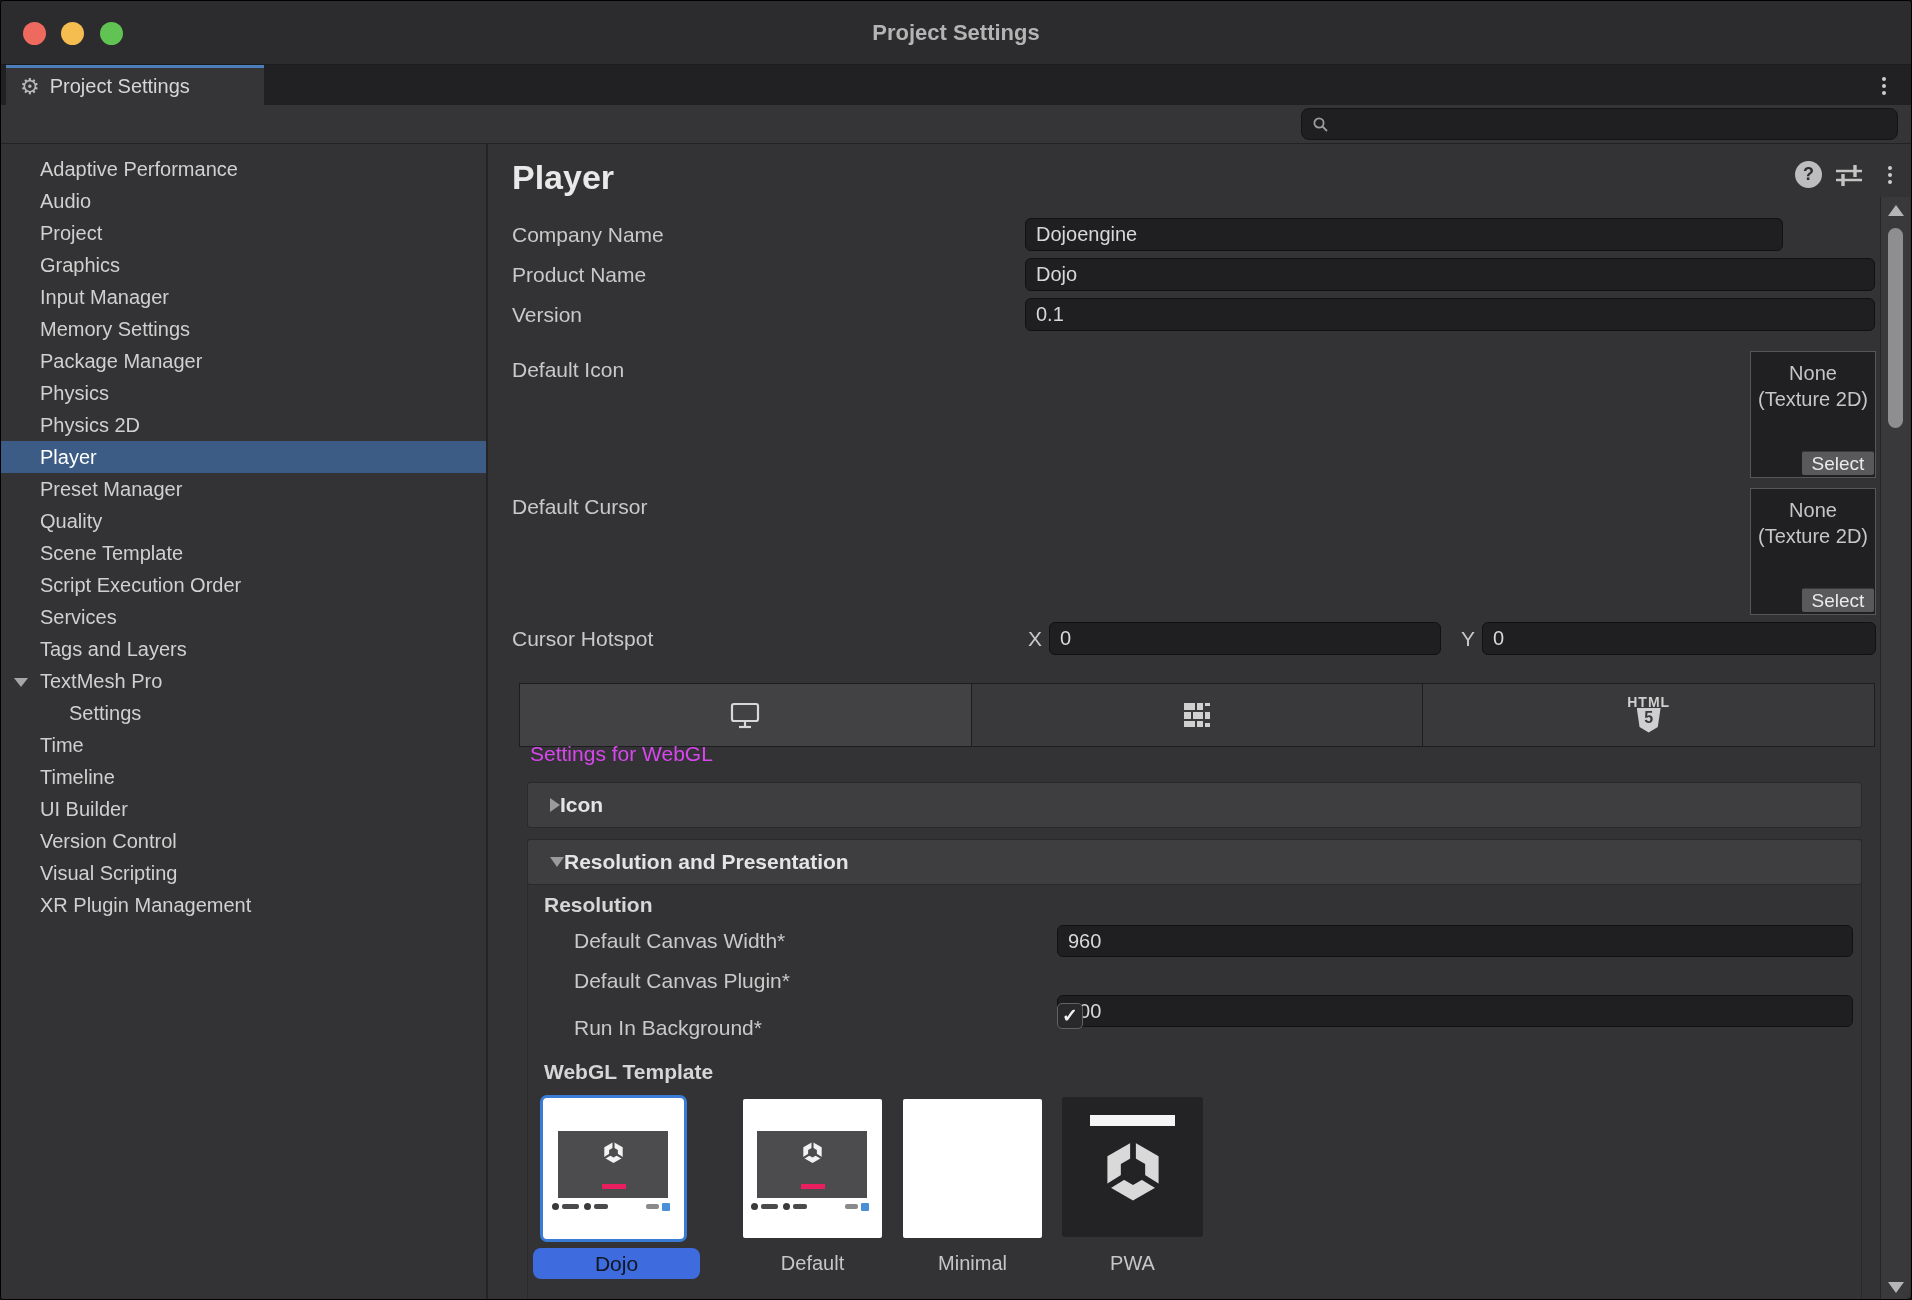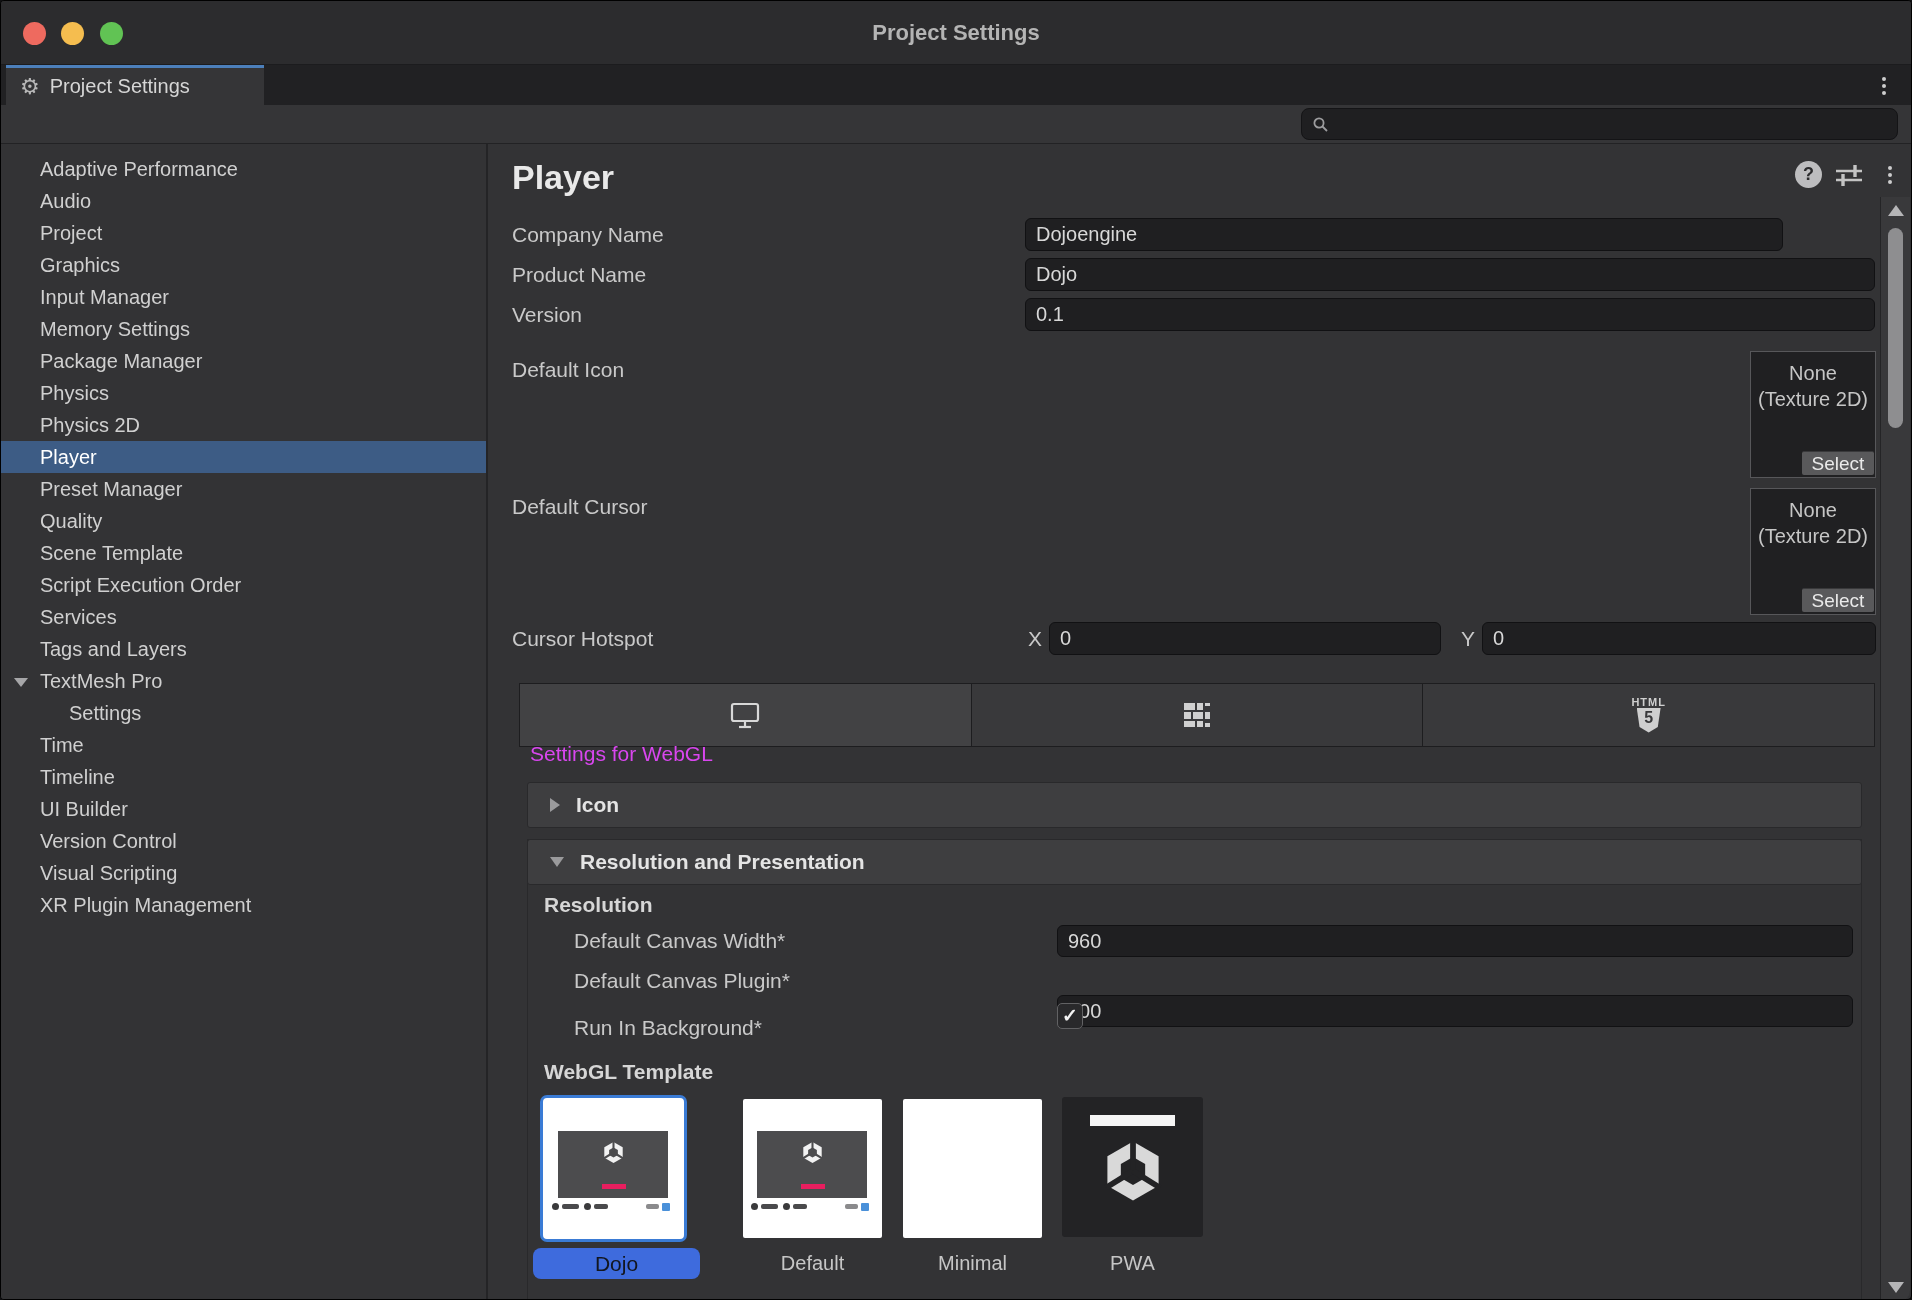--- a/index.html
+++ b/index.html
@@ -74,31 +74,31 @@
     border-top:1px solid #39393b; cursor:pointer;}
 
   
   .platform-strip{position:absolute; left:29px; top:539px; width:1356px; height:64px;
     border:1px solid #1d1d1f; background:#39393b; display:flex;}
   .platform-tab{flex:1; border-right:1px solid #1d1d1f; display:flex; align-items:center;
     justify-content:center; cursor:pointer;}
   .platform-tab:last-child{border-right:none;}
   .platform-tab.active{background:#424244;}
   .html5-icon{text-align:center; color:#cfcfcf;}
-  .html5-word{font-size:11px; font-weight:bold; letter-spacing:1px; line-height:9px;}
+  .html5-word{font-size:14px; font-weight:bold; letter-spacing:1px; line-height:9px;}
   .html5-shield{width:24px; height:25px; margin:1px auto 0; background:#cfcfcf;
     clip-path:polygon(0 0,100% 0,88% 78%,50% 100%,12% 78%); position:relative;}
   .html5-shield span{position:absolute; left:0; top:1px; width:100%; text-align:center;
     color:#39393b; font-size:16px; font-weight:bold;}
 
   .settings-for{position:absolute; left:40px; top:598px; font-size:21px; color:#d946ef;}
 
   
   .foldout{position:absolute; left:37px; width:1335px; height:46px; background:#3e3e40;
-    border:1px solid #29292b; border-radius:3px; display:flex; align-items:center; gap:16px;
+    border:1px solid #29292b; border-radius:3px; display:flex; align-items:center; 
     padding-left:22px; cursor:pointer;}
   .foldout .flabel-bold{font-size:21px; font-weight:bold; color:#e4e4e4; position:static; line-height:normal;}
   .tri-right{width:0; height:0; border-top:7px solid transparent; border-bottom:7px solid transparent;
     border-left:10px solid #9a9a9c;}
   .tri-down{width:0; height:0; border-left:7px solid transparent; border-right:7px solid transparent;
     border-top:10px solid #9a9a9c;}
   .icon-foldout{top:638px;}
 
   
   .res-container{position:absolute; left:37px; top:695px; width:1335px; height:462px;

